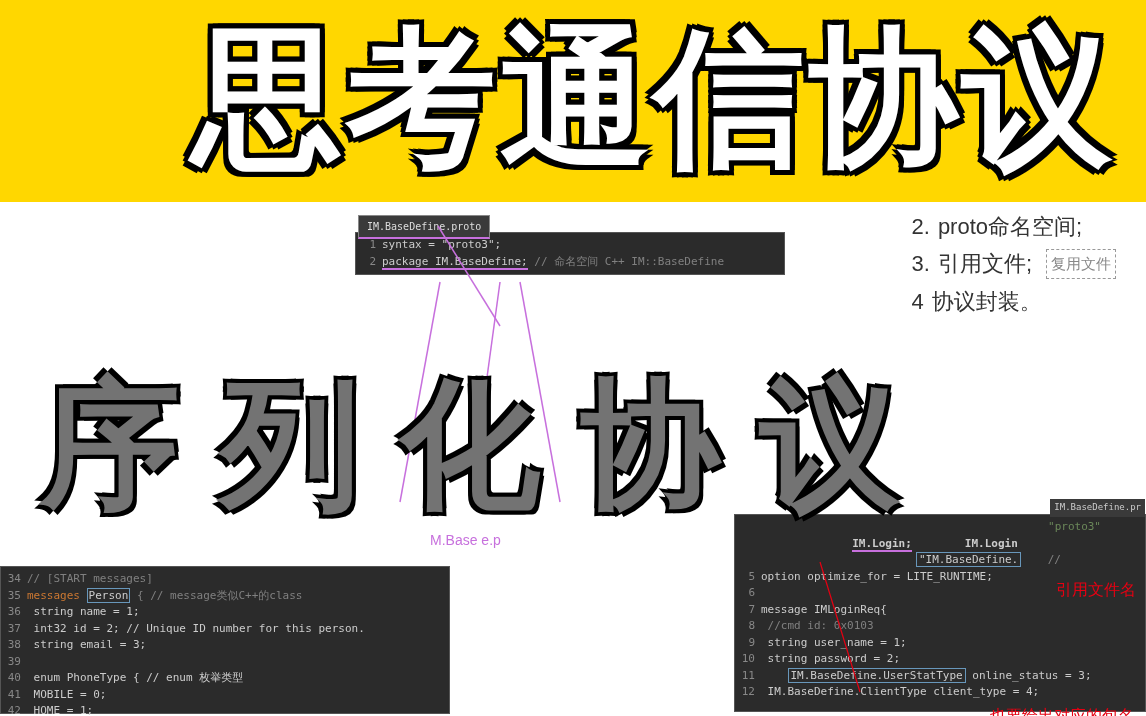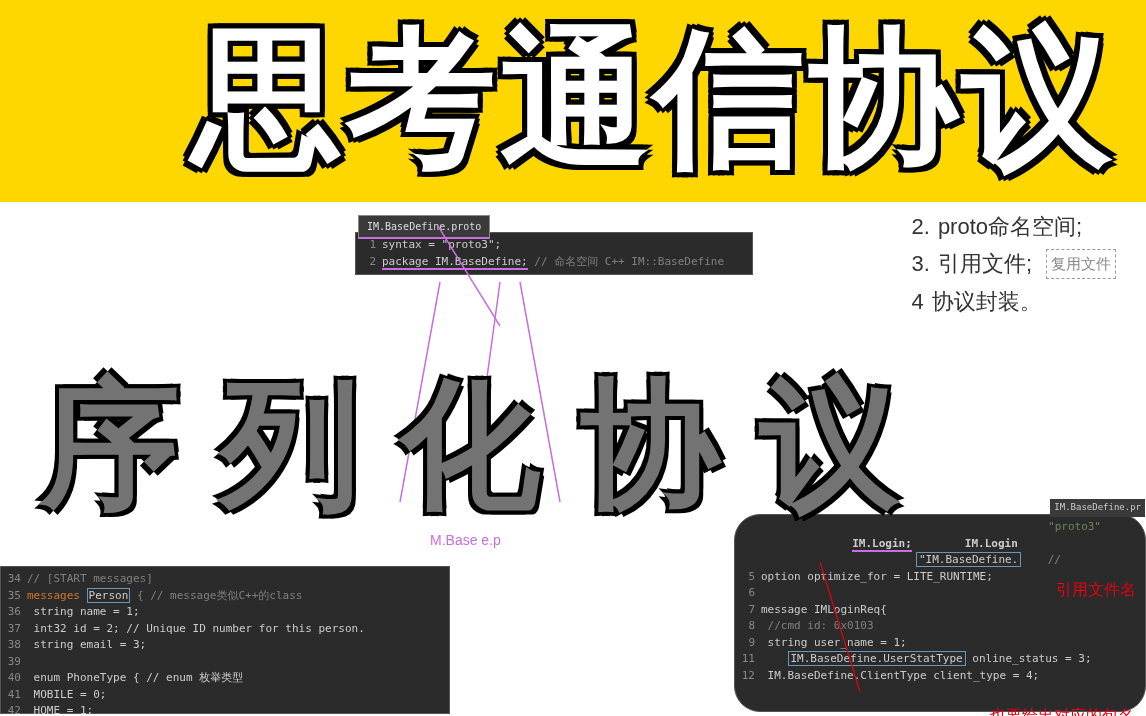--- a/index.html
+++ b/index.html
@@ -68,36 +68,35 @@
   .line-num { color: #888; display: inline-block; width: 22px; text-align: right; padding-right: 6px; }
   .kw { color: #cc7832; }
   .str { color: #6a8759; }
   .cmt { color: #808080; }
   .hl-person { border: 1px solid #6897bb; padding: 0 1px; }
   .box-blue { border: 1px solid #6897bb; padding: 0 2px; }
   
   .window-top {
     top: 30px;
     left: 355px;
-    width: 398px;
+    width: 430px;
   }
   
   .window-left {
     top: 364px;
     left: 0;
     width: 450px;
     height: 148px;
   }
   
   .window-right {
     top: 312px;
     left: 734px;
     width: 412px;
     height: 198px;
-    border-radius: 26px;
   }
   .tab-right { position: absolute; top: -16px; right: 0; background: #3a3a3a; font-size: 9px; padding: 2px 4px; color: #ccc; }
   
   .notes-list {
     position: absolute;
     top: 6px;
     right: 30px;
     font-size: 22px;
     color: #333;
     line-height: 1.7;
@@ -188,20 +187,21 @@
     <span class="tab-right">IM.BaseDefine.pr</span>
     <div class="code-body">
       <div style="text-align:right; padding-right:40px;"><span class="str">"proto3"</span></div>
       <div style="text-align:center; padding-right:10px;font-weight:bold;"><span class="underline-purple">IM.Login;</span> &nbsp;&nbsp;&nbsp;&nbsp;&nbsp;&nbsp; <span>IM.Login</span></div>
       <div style="text-align:right; padding-right:80px;"><span class="box-blue">"IM.BaseDefine.</span> &nbsp;&nbsp; <span class="cmt">//</span></div>
       <div><span class="line-num">5</span><span>option optimize_for = LITE_RUNTIME;</span></div>
       <div><span class="line-num">6</span></div>
       <div><span class="line-num">7</span><span>message IMLoginReq{</span></div>
       <div><span class="line-num">8</span><span class="cmt">    //cmd id:       0x0103</span></div>
       <div><span class="line-num">9</span><span>    string user_name = 1;</span></div>
+      <div><span class="line-num">10</span><span>    string password  = 2;</span></div>
       <div><span class="line-num">11</span>&nbsp;&nbsp;&nbsp;&nbsp;<span class="box-blue">IM.BaseDefine.UserStatType</span><span> online_status = 3;</span></div>
       <div><span class="line-num">12</span><span>    IM.BaseDefine.ClientType client_type = 4;</span></div>
     </div>
   </div>
 
   <div class="annotation-red ann-filename">引用文件名</div>
   <div class="annotation-red ann-package">也要给出对应的包名</div>
 
 </div>
 

